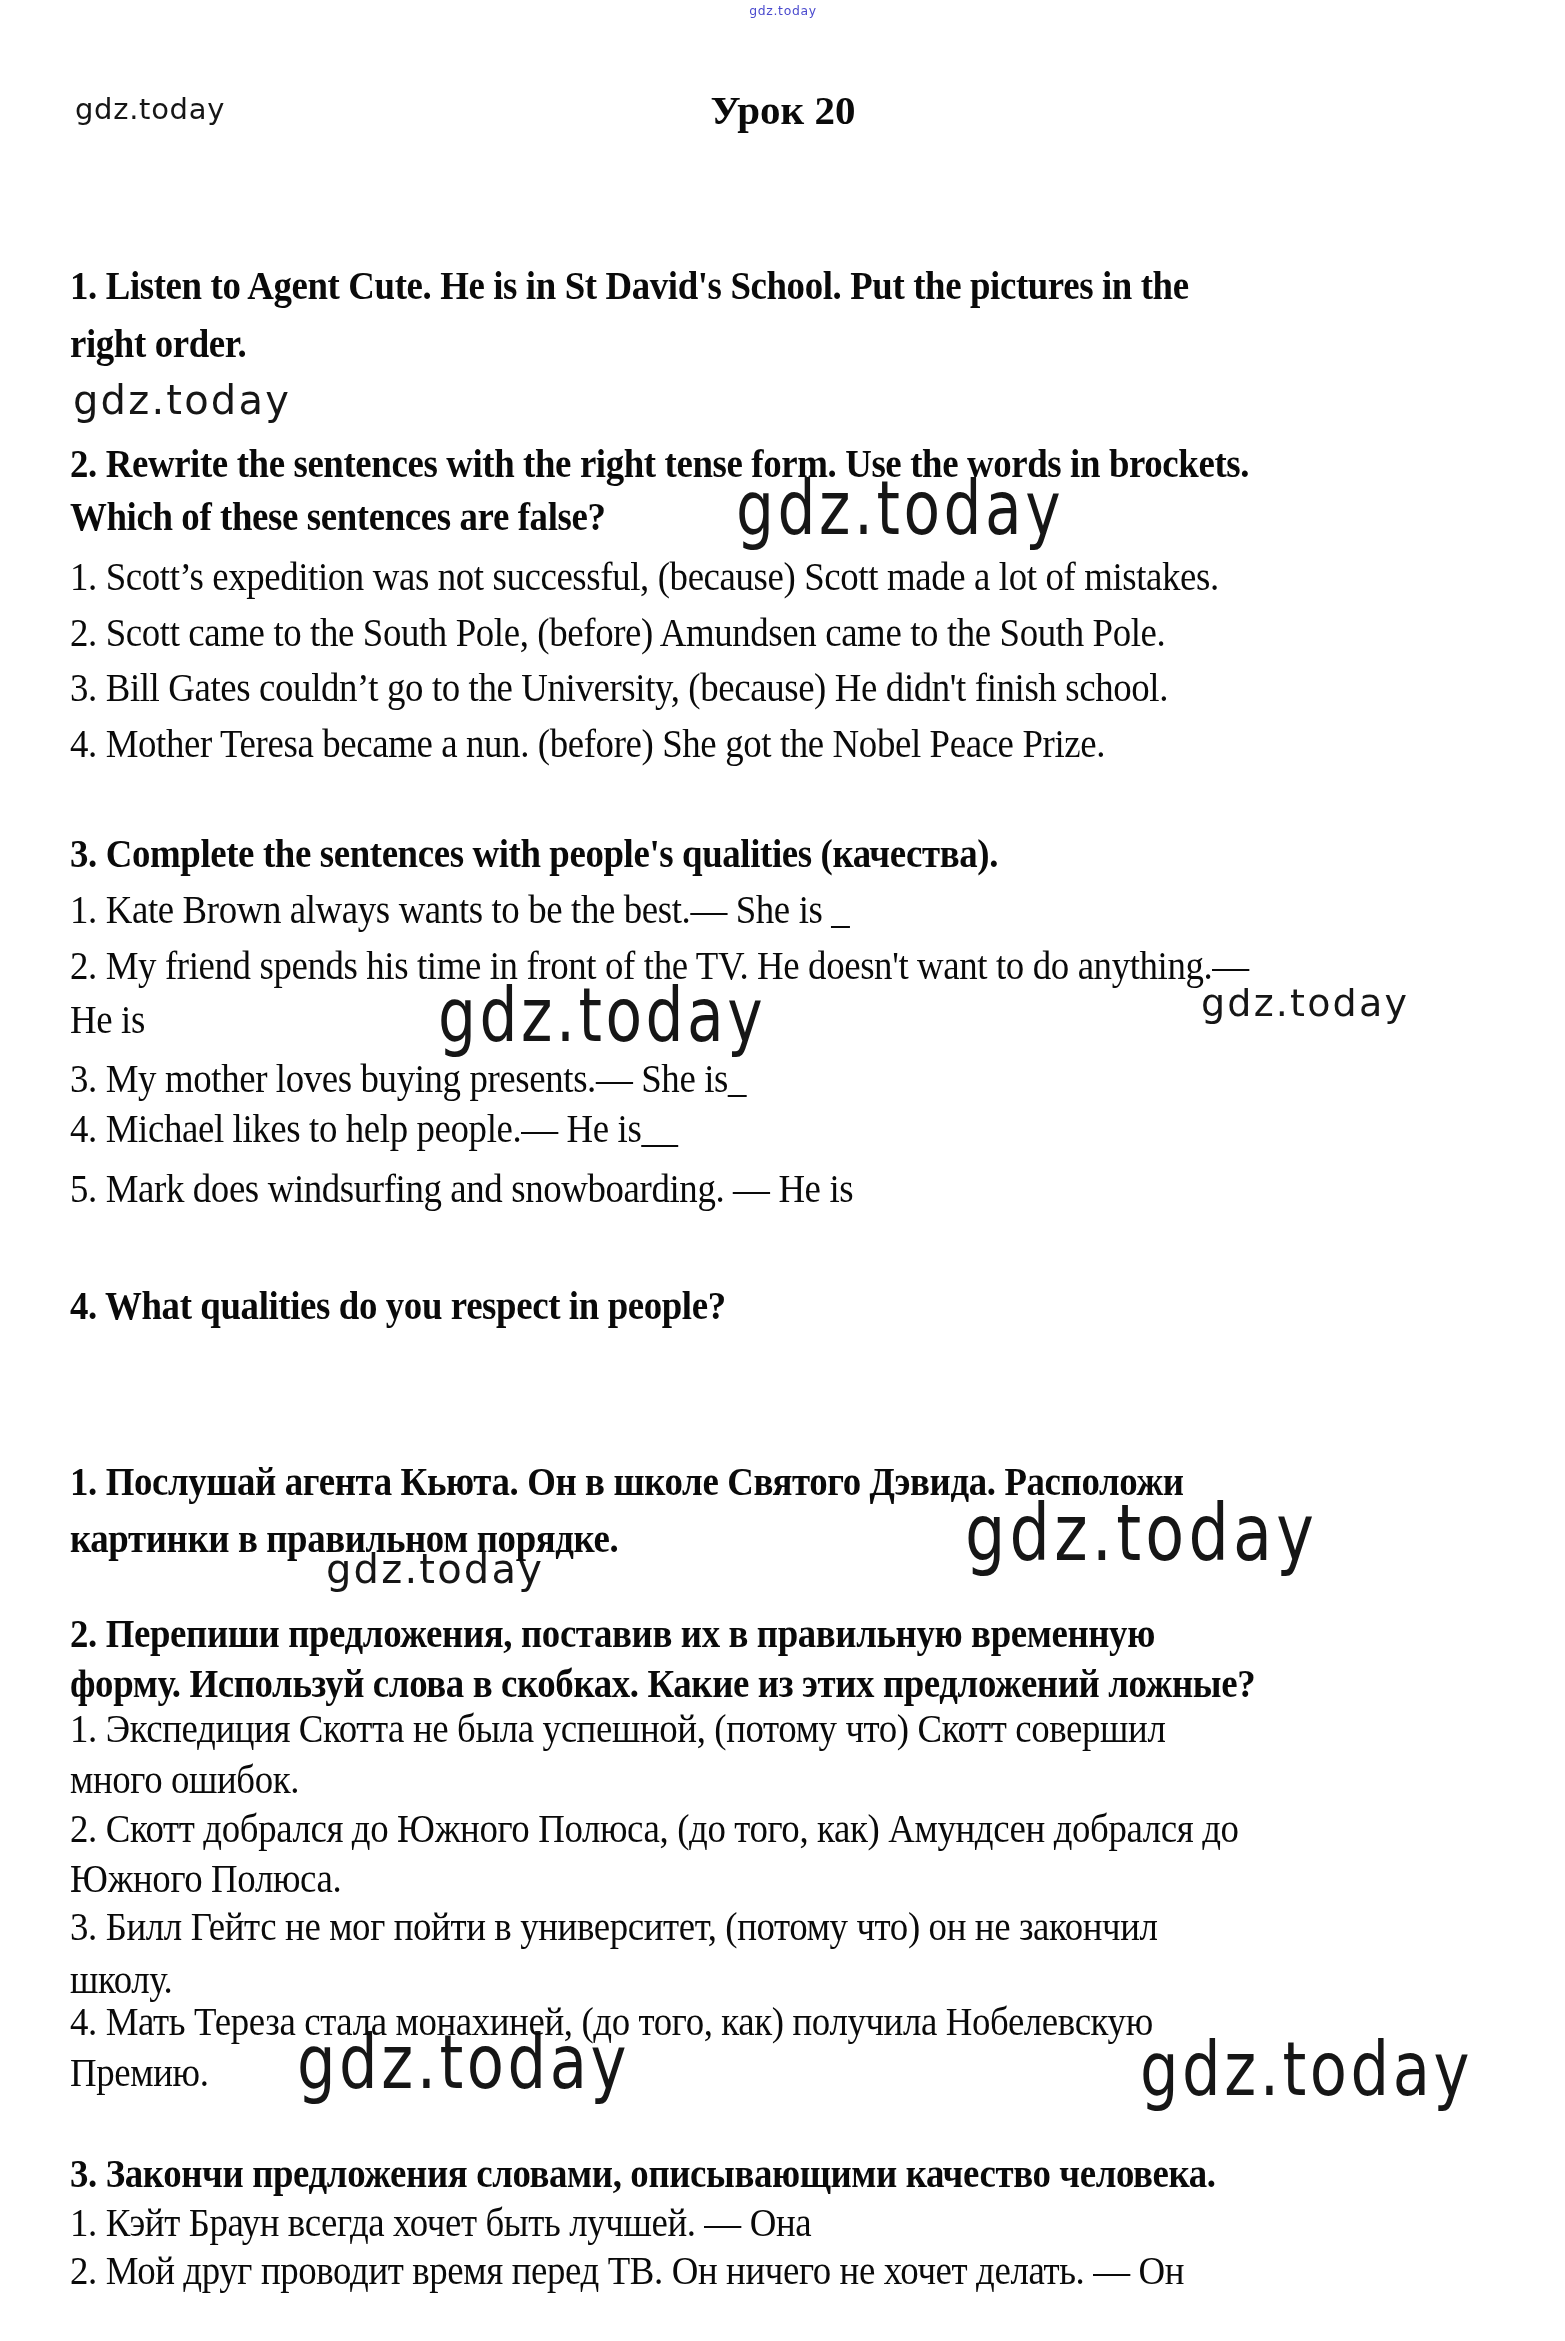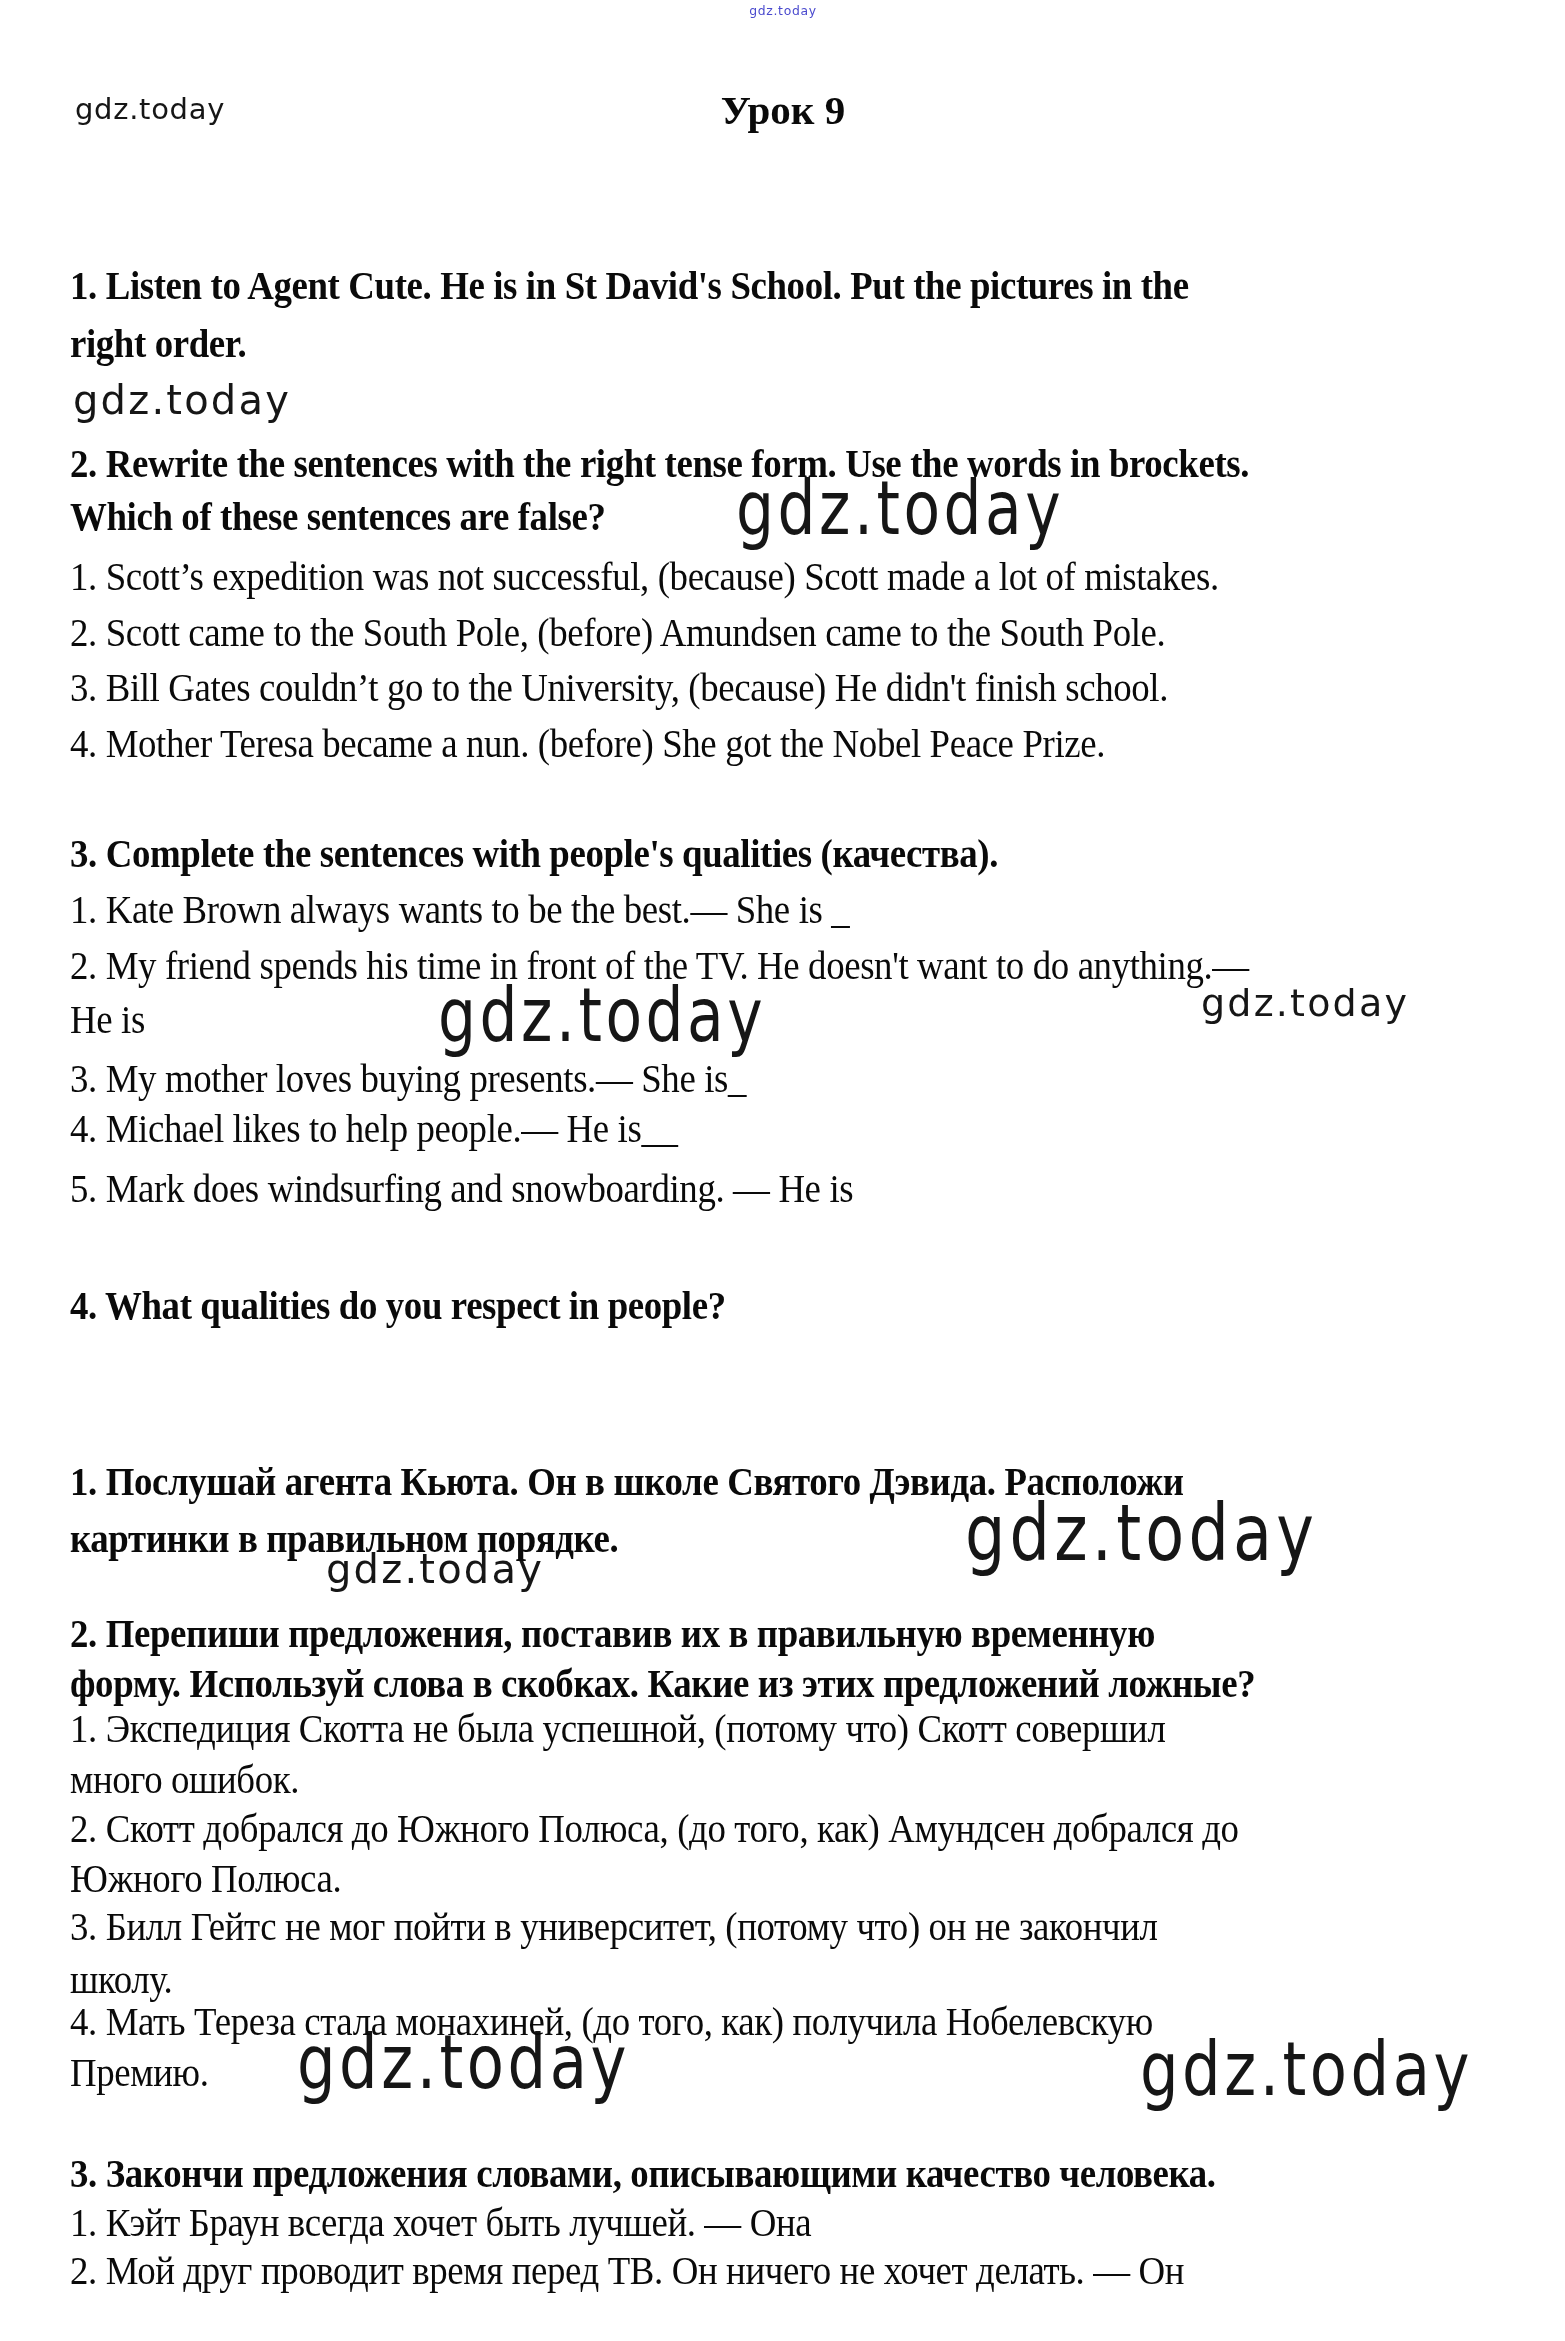--- a/index.html
+++ b/index.html
@@ -65,21 +65,21 @@
   <div class="wm" style="left:75px; top:94px; font-size:29px; letter-spacing:0.7px;">gdz.today</div>
   <div class="wm" style="left:73px; top:379px; font-size:40px; letter-spacing:2.2px;">gdz.today</div>
   <div class="wm wm-tall" style="left:736px; top:470px; font-size:63px; letter-spacing:3.7px;">gdz.today</div>
   <div class="wm wm-tall" style="left:438px; top:977px; font-size:63px; letter-spacing:3.7px;">gdz.today</div>
   <div class="wm" style="left:1201px; top:984px; font-size:38px; letter-spacing:2.2px;">gdz.today</div>
   <div class="wm" style="left:326px; top:1548px; font-size:40px; letter-spacing:2.2px;">gdz.today</div>
   <div class="wm wm-tall" style="left:965px; top:1492px; font-size:67px; letter-spacing:4.4px;">gdz.today</div>
   <div class="wm wm-tall" style="left:297px; top:2023px; font-size:64px; letter-spacing:3.7px;">gdz.today</div>
   <div class="wm wm-tall" style="left:1140px; top:2030px; font-size:64px; letter-spacing:3.7px;">gdz.today</div>
 
-  <h1 class="title">Урок 9</h1>
+  <h1 class="title">Урок 20</h1>
 
   <div class="l b" style="top:261px">1. Listen to Agent Cute. He is in St David's School. Put the pictures in the</div>
   <div class="l b" style="top:319px">right order.</div>
 
   <div class="l b" style="top:439px">2. Rewrite the sentences with the right tense form. Use the words in brockets.</div>
   <div class="l b" style="top:492px">Which of these sentences are false?</div>
   <div class="l" style="top:552px">1. Scott’s expedition was not successful, (because) Scott made a lot of mistakes.</div>
   <div class="l" style="top:608px">2. Scott came to the South Pole, (before) Amundsen came to the South Pole.</div>
   <div class="l" style="top:663px">3. Bill Gates couldn’t go to the University, (because) He didn't finish school.</div>
   <div class="l" style="top:719px">4. Mother Teresa became a nun. (before) She got the Nobel Peace Prize.</div>

